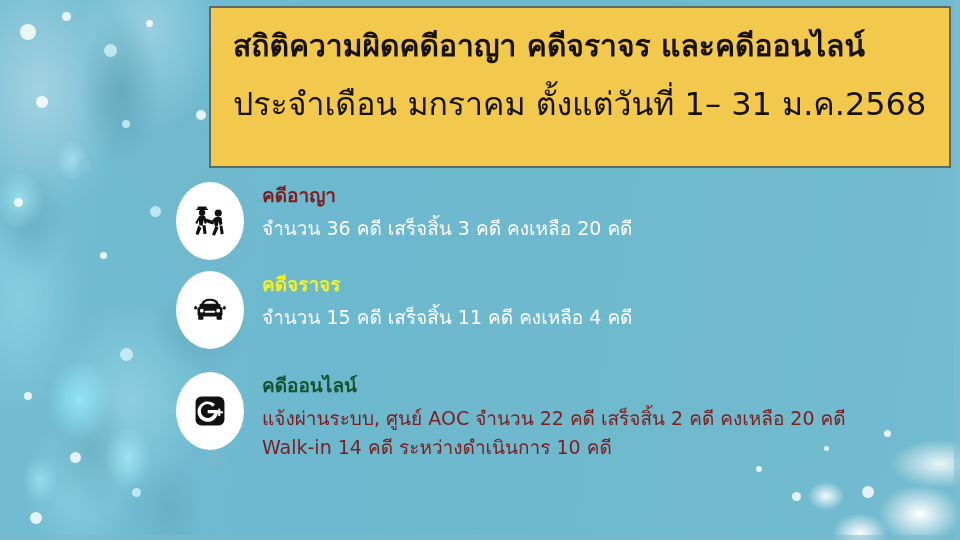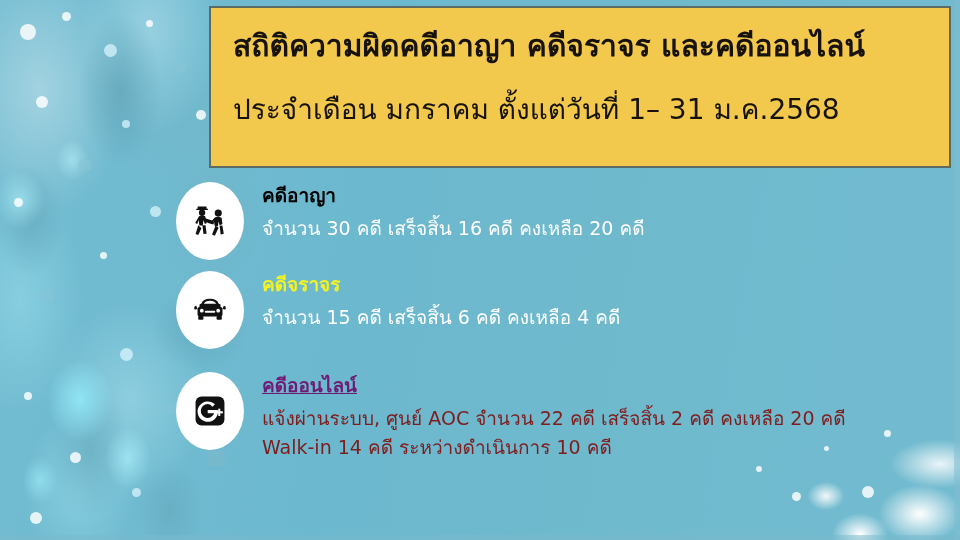--- a/index.html
+++ b/index.html
@@ -119,22 +119,22 @@
   }
   .title-line1 {
     font-size: 30px;
     font-weight: bold;
     color: #17120c;
     line-height: 1.35;
     letter-spacing: 0px;
     white-space: nowrap;
   }
   .title-line2 {
-    margin-top: 24px;
-    font-size: 28px;
+    margin-top: 16px;
+    font-size: 32px;
     font-weight: normal;
     color: #17120c;
     line-height: 1.35;
     white-space: nowrap;
   }
 
   
   .row {
     position: absolute;
     display: flex;
@@ -159,23 +159,23 @@
     margin-left: 18px;
     padding-top: 2px;
   }
   .row-heading {
     font-size: 19px;
     font-weight: bold;
     line-height: 1.25;
     margin-bottom: 6px;
     white-space: nowrap;
   }
-  .head-criminal { color: #000000; }
+  .head-criminal { color: #7f1d1d; }
   .head-traffic  { color: #f3f321; }
-  .head-online   { color: #701a75; text-decoration: underline; }
+  .head-online   { color: #14532d; }
 
   .row-detail {
     font-size: 19px;
     line-height: 1.55;
     white-space: nowrap;
   }
   .detail-light { color: #ffffff; }
   .detail-dark  { color: #7f1d1d; }
 
   .tag-square {
@@ -256,21 +256,21 @@
         <path d="M39 27 q5 -2.5 10 0.5 l1 9 -4 2 -1.5 -6 -1 7 h-4.5 l-1.5 -8 -2.5 5 -3 -2 z" fill="#111"></path>
 
         <path d="M38 33 l-9 -2.5 -1 4 9 2.5 z" fill="#111"></path>
 
         <path d="M40 39 l-5 12.5 4 1.8 5.5 -11.5 z" fill="#111"></path>
         <path d="M46 39 l1.5 12.5 4.5 -0.8 -2 -12 z" fill="#111"></path>
       </svg>
     </div>
     <div class="row-text">
       <div class="row-heading head-criminal">คดีอาญา</div>
-      <div class="row-detail detail-light">จำนวน 30 คดี  เสร็จสิ้น 16 คดี คงเหลือ 20 คดี</div>
+      <div class="row-detail detail-light">จำนวน 36 คดี  เสร็จสิ้น 3 คดี คงเหลือ 20 คดี</div>
     </div>
   </div>
 
   <div class="row row-traffic">
     <div class="icon-badge">
       <svg width="42" height="42" viewBox="0 0 64 64">
 
         <path d="M19 22 q2.5 -7 13 -7 q10.5 0 13 7 l3 1.5 v4 h-32 v-4 z" fill="#111"></path>
         <path d="M22.5 22.5 q2.5 -4.6 9.5 -4.6 q7 0 9.5 4.6 z" fill="#ffffff"></path>
 
@@ -283,21 +283,21 @@
 
         <path d="M11 25.5 q-3 0 -3 3 l0 2.5 q3 0.5 5 -1 z" fill="#111"></path>
         <path d="M53 25.5 q3 0 3 3 l0 2.5 q-3 0.5 -5 -1 z" fill="#111"></path>
 
         <rect x="14" y="41" width="8" height="6" rx="1.6" fill="#111"></rect>
         <rect x="42" y="41" width="8" height="6" rx="1.6" fill="#111"></rect>
       </svg>
     </div>
     <div class="row-text">
       <div class="row-heading head-traffic">คดีจราจร</div>
-      <div class="row-detail detail-light">จำนวน 15 คดี  เสร็จสิ้น 6 คดี คงเหลือ 4 คดี</div>
+      <div class="row-detail detail-light">จำนวน 15 คดี  เสร็จสิ้น 11 คดี คงเหลือ 4 คดี</div>
     </div>
   </div>
 
   <div class="row row-online">
     <div class="icon-badge">
       <svg width="42" height="42" viewBox="0 0 64 64">
         <rect x="10" y="10" width="44" height="44" rx="9" fill="#111"></rect>
         <path d="M28.5 21.5 a10.5 10.5 0 1 0 9.9 14 h-9.9 v-5.2 h15.4 a12 12 0 0 1 0.3 2.6 a15.6 15.6 0 1 1 -4.6 -11 l-3.9 3.8 a10.3 10.3 0 0 0 -7.2 -4.2 z" fill="#ffffff"></path>
         <rect x="44.5" y="28.5" width="3.2" height="11" fill="#ffffff"></rect>
         <rect x="40.6" y="32.4" width="11" height="3.2" fill="#ffffff"></rect>

